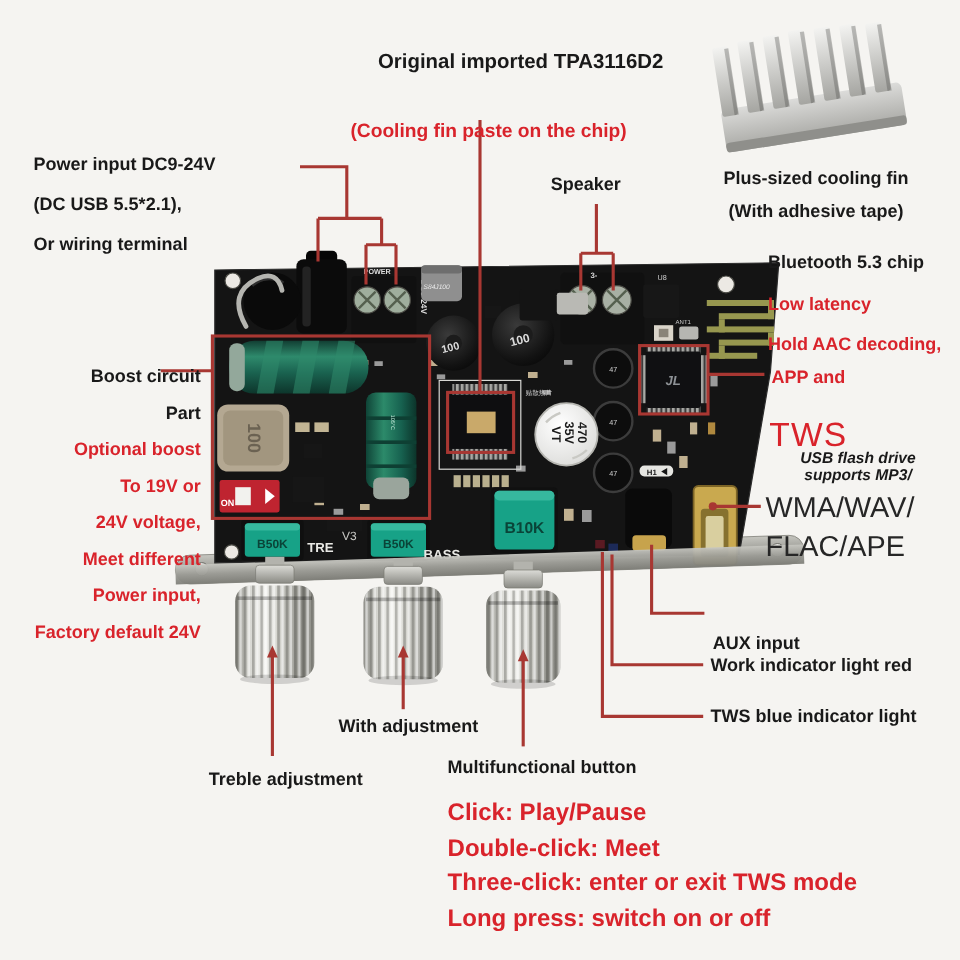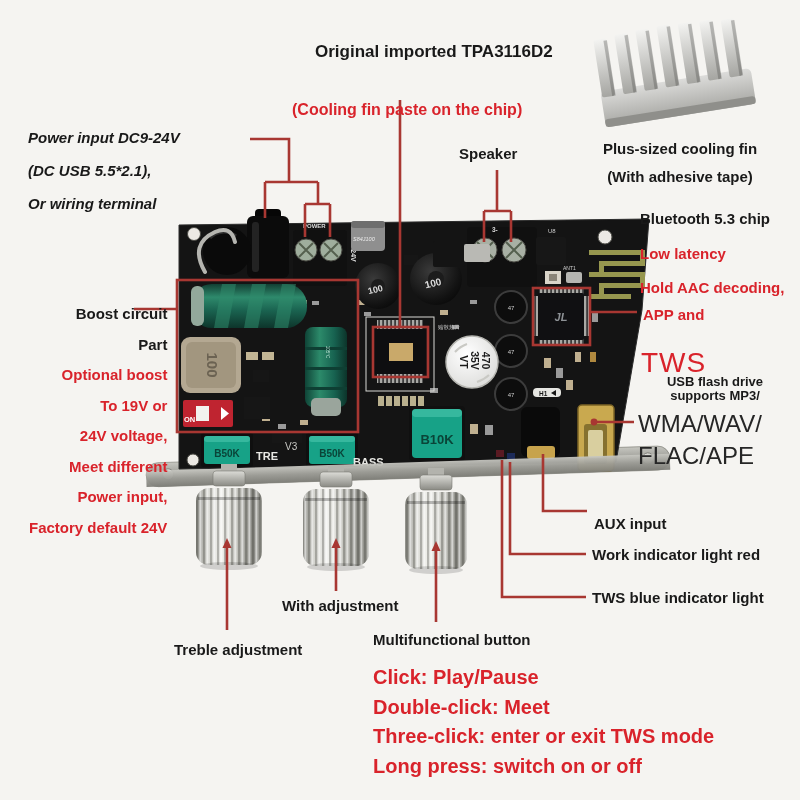--- a/index.html
+++ b/index.html
@@ -3,21 +3,21 @@
 <meta charset="utf-8">
 <style>
   html,body{margin:0;padding:0;background:#f5f4f1;}
   .canvas{position:relative;width:800px;height:800px;background:#f5f4f1;
           font-family:"Liberation Sans",sans-serif;overflow:hidden;}
   .canvas svg{position:absolute;left:0;top:0;}
   .lbl{position:absolute;color:#191919;font-weight:bold;font-size:15px;
        white-space:nowrap;line-height:1.15;}
   .red{color:#d9232b;}
   .ctr{text-align:center;}
-  .stack33 div{line-height:33px;font-style:italic;}
+  .stack33 div{line-height:33px;}
   .stack30 div{line-height:30.5px;}
   .stack29 div{line-height:29.5px;}
   .big-tws{font-size:28px;font-weight:400;letter-spacing:1px;}
   .big-usb{font-size:24px;font-weight:400;line-height:32px;color:#262626;}
   .usb-bold{font-size:13px;line-height:14px;}
   .chip-title{font-size:17px;}
   .chip-sub{font-size:16px;}
 </style>
 </head>
 <body>
@@ -410,30 +410,30 @@
   <div>Plus-sized cooling fin</div>
   <div>(With adhesive tape)</div>
 </div>
 
 <div class="lbl" style="left:640px;top:210px;">Bluetooth 5.3 chip</div>
 <div class="lbl red" style="left:640px;top:245px;">Low latency</div>
 <div class="lbl red" style="left:640px;top:279px;">Hold AAC decoding,</div>
 <div class="lbl red" style="left:643px;top:306px;">APP and</div>
 <div class="lbl red big-tws" style="left:641px;top:330px;margin-top:17px;">TWS</div>
 
-<div class="lbl ctr usb-bold" style="left:640px;top:375px;width:150px;">
+<div class="lbl ctr usb-bold" style="left:640px;top:375px;width:150px;font-style:italic;">
   <div>USB flash drive</div>
   <div>supports MP3/</div>
 </div>
 <div class="lbl big-usb" style="left:638px;top:408px;">
   <div>WMA/WAV/</div>
   <div>FLAC/APE</div>
 </div>
 
-<div class="lbl" style="left:594px;top:515px;">AUX input</div>
+<div class="lbl" style="left:594px;top:528px;">AUX input</div>
 <div class="lbl" style="left:592px;top:546px;">Work indicator light red</div>
 <div class="lbl" style="left:592px;top:589px;">TWS blue indicator light</div>
 
 <div class="lbl stack30" style="left:29px;top:299px;text-align:right;">
   <div>Boost circuit</div>
   <div>Part</div>
   <div class="red">Optional boost</div>
   <div class="red">To 19V or</div>
   <div class="red">24V voltage,</div>
   <div class="red">Meet different</div>

